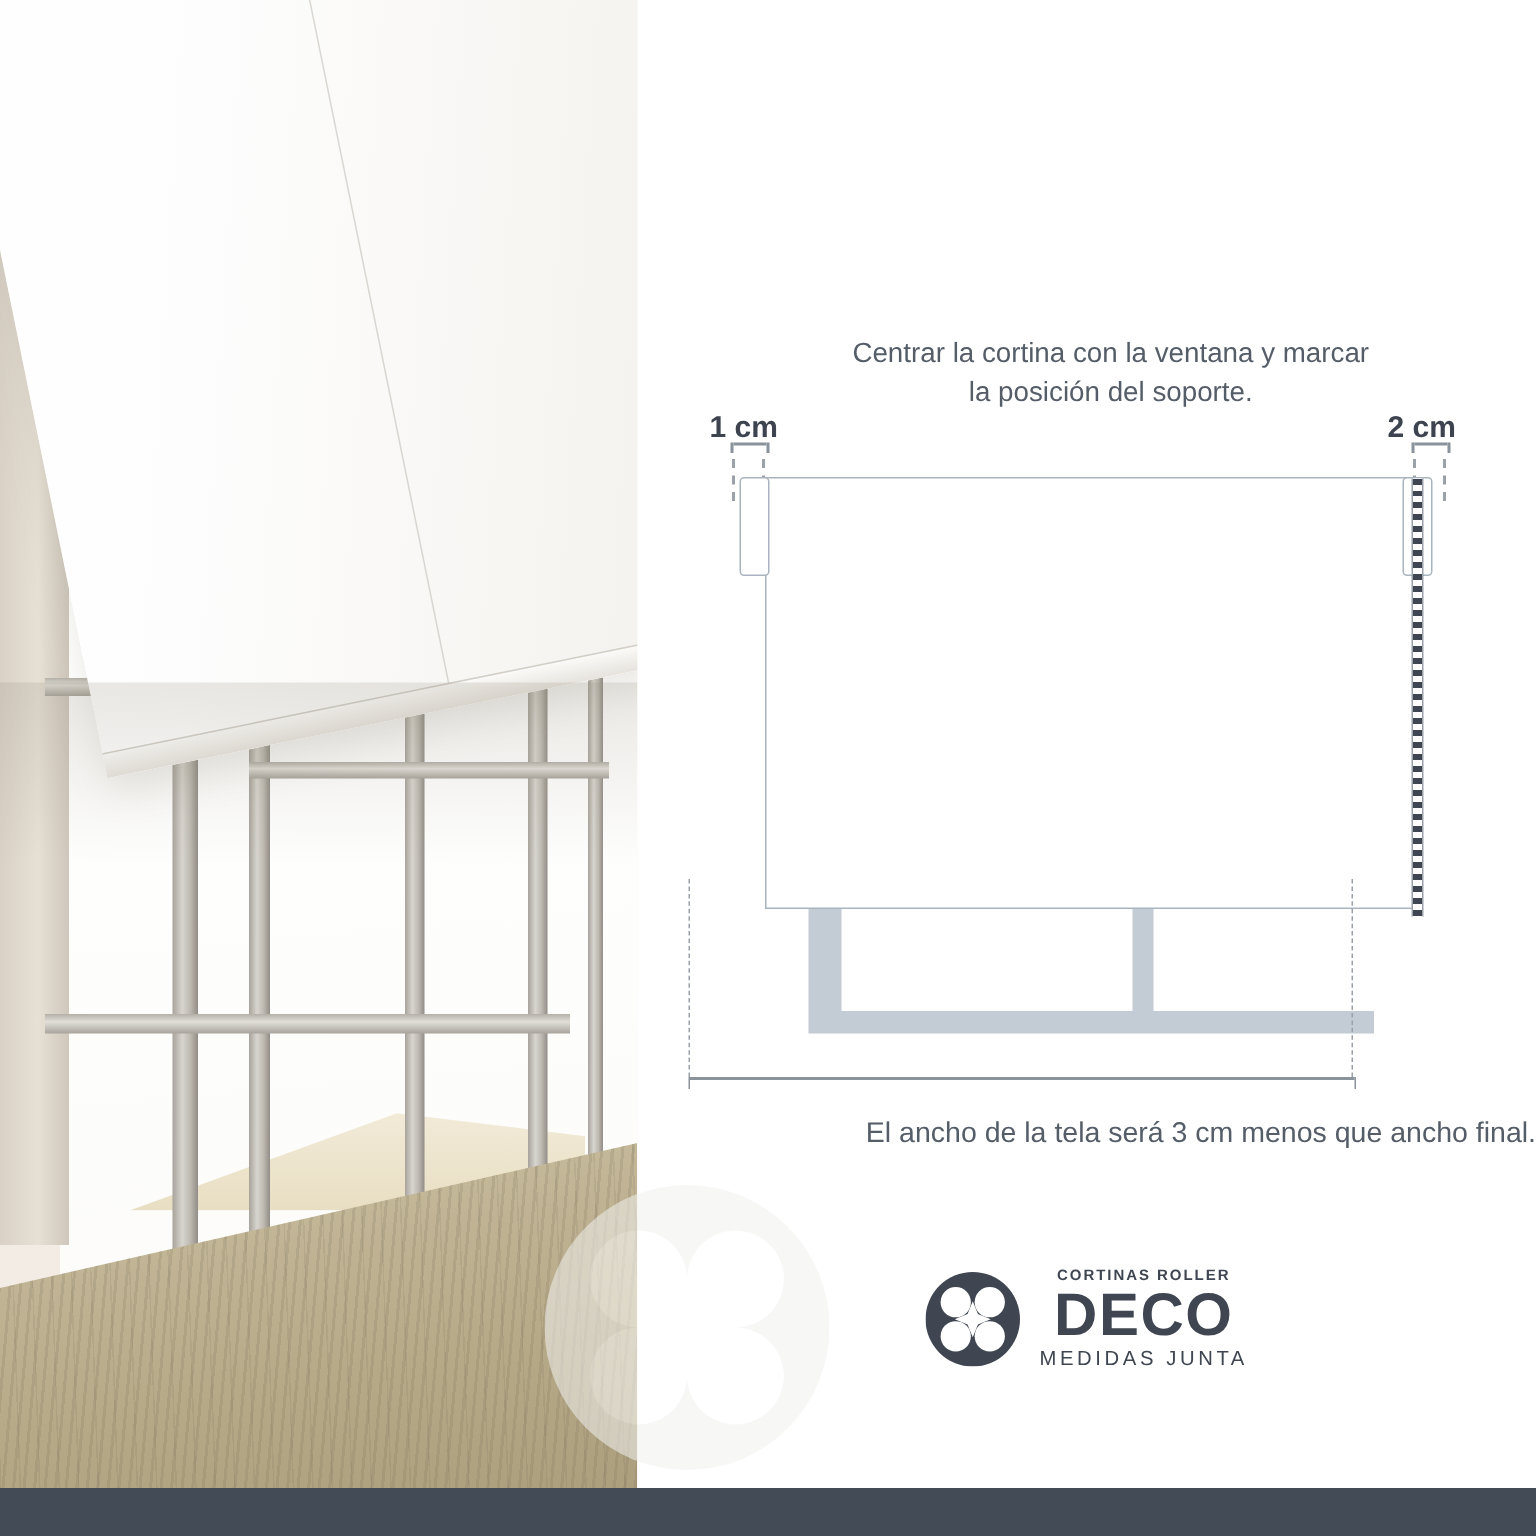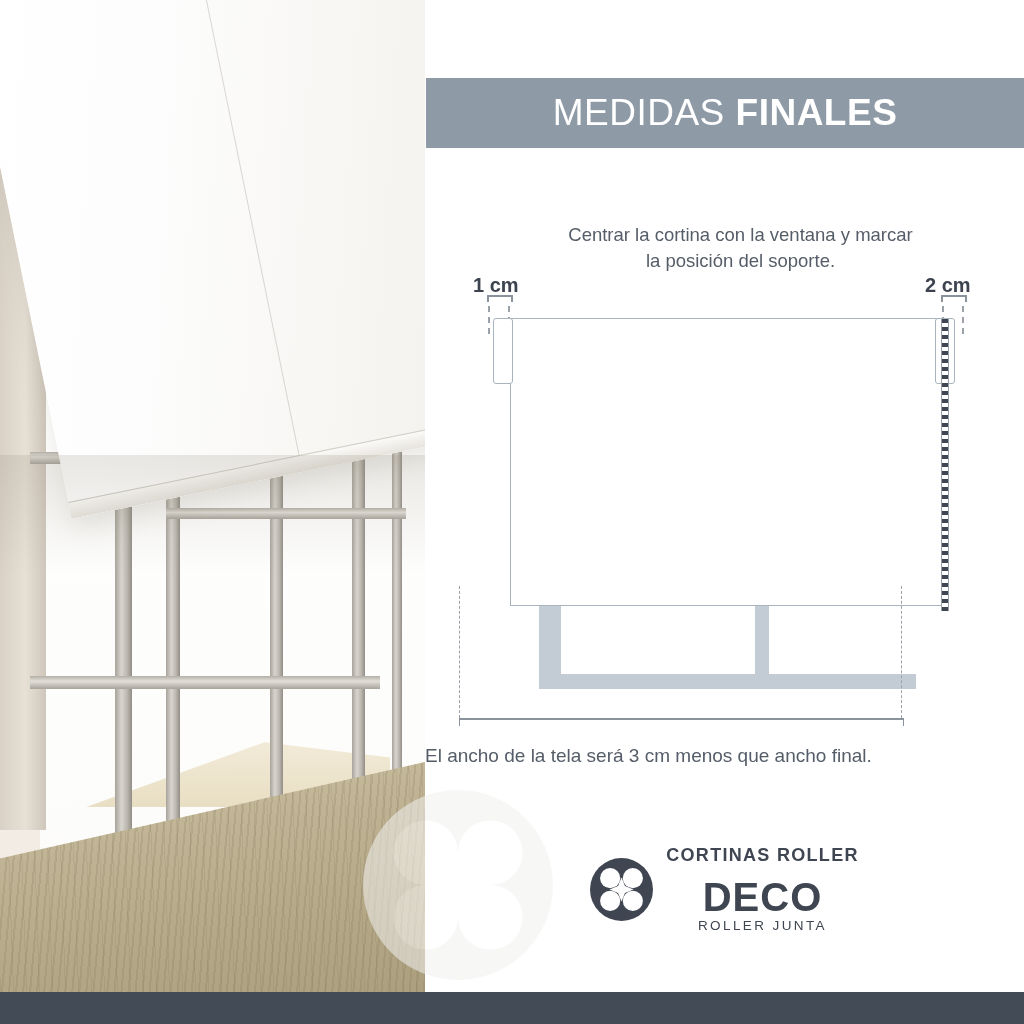--- a/index.html
+++ b/index.html
@@ -165,33 +165,33 @@
   .dimline{
     position:absolute;left:24px;top:432px;width:443px;height:8px;
     border-left:1.6px solid #8a929c;border-right:1.6px solid #8a929c;
   }
   .dimline::after{content:"";position:absolute;left:0;top:0;width:100%;height:1.6px;background:#8a929c;}
   .dashcol{position:absolute;width:0;border-left:1.6px dashed #9aa1a9;}
   .dashcol.dl{left:24px;top:300px;height:132px;}
   .dashcol.dr{left:466px;top:300px;height:132px;}
 
   .caption{
-    position:absolute;left:0;top:745px;width:599px;text-align:left;
+    position:absolute;left:0;top:745px;width:599px;text-align:right;
     font-size:19px;color:#555d68;
   }
 
   
   .logo{
     position:absolute;left:0;top:846px;width:599px;
     display:flex;align-items:center;justify-content:center;gap:13px;
   }
   .logo-mark{width:63px;height:63px;flex:0 0 auto;}
   .logo-text{display:flex;flex-direction:column;align-items:center;color:#3f4651;line-height:1;}
-  .logo-top{font-size:18px;font-weight:700;letter-spacing:1.3px;}
-  .logo-mid{font-size:40px;font-weight:700;letter-spacing:1px;margin:13px 0 2px;}
+  .logo-top{font-size:10px;font-weight:700;letter-spacing:1.3px;}
+  .logo-mid{font-size:40px;font-weight:700;letter-spacing:1px;margin:1px 0 2px;}
   .logo-bot{font-size:13.5px;font-weight:400;letter-spacing:2.4px;}
 
   .footerbar{position:absolute;left:0;top:992px;width:1024px;height:32px;background:#434b57;}
 </style>
 </head>
 <body>
 
 <div class="page">
 
   <div class="photo">
@@ -224,25 +224,20 @@
 
     <svg class="watermark" viewBox="0 0 100 100">
       <circle cx="50" cy="50" r="50" fill="#f1f1f0"></circle>
       <circle cx="33" cy="33" r="17" fill="#ffffff"></circle>
       <circle cx="67" cy="33" r="17" fill="#ffffff"></circle>
       <circle cx="33" cy="67" r="17" fill="#ffffff"></circle>
       <circle cx="67" cy="67" r="17" fill="#ffffff"></circle>
       <path d="M50 32 L56 44 L68 50 L56 56 L50 68 L44 56 L32 50 L44 44 Z" fill="#ffffff"></path>
     </svg>
 
-    <div class="band">
-      <div class="band-title">
-        <span class="light">MEDIDAS</span><span>&nbsp;</span><span class="bold">FINALES</span>
-      </div>
-    </div>
 
 
     <div class="lead">
       <div>Centrar la cortina con la ventana y marcar</div>
       <div>la posición del soporte.</div>
     </div>
 
     <div class="diagram">
 
       <div class="dimlabel left">1 cm</div>
@@ -279,20 +274,20 @@
         <circle cx="50" cy="50" r="50" fill="#3f4651"></circle>
         <circle cx="32" cy="32" r="16" fill="#ffffff"></circle>
         <circle cx="68" cy="32" r="16" fill="#ffffff"></circle>
         <circle cx="32" cy="68" r="16" fill="#ffffff"></circle>
         <circle cx="68" cy="68" r="16" fill="#ffffff"></circle>
         <path d="M50 31 L55.5 44.5 L69 50 L55.5 55.5 L50 69 L44.5 55.5 L31 50 L44.5 44.5 Z" fill="#ffffff"></path>
       </svg>
       <div class="logo-text">
         <span class="logo-top">CORTINAS ROLLER</span>
         <span class="logo-mid">DECO</span>
-        <span class="logo-bot">ROLLER JUNTA</span>
+        <span class="logo-bot">MEDIDAS JUNTA</span>
       </div>
     </div>
 
   </div>
 
   <div class="footerbar"></div>
 </div>
 
 </body></html>

